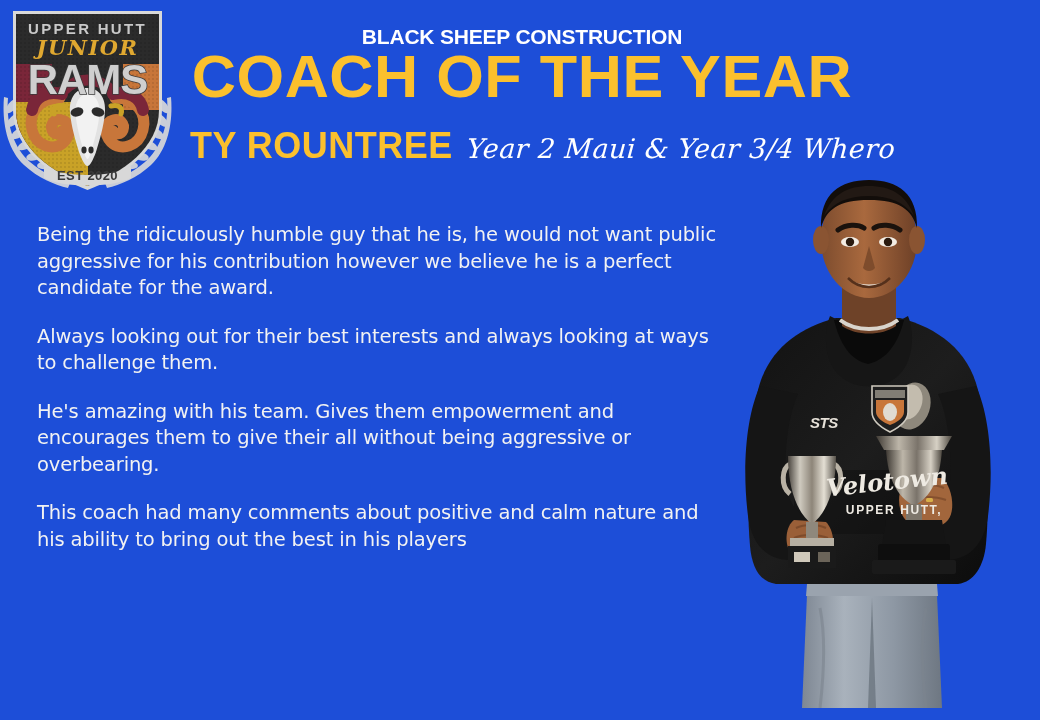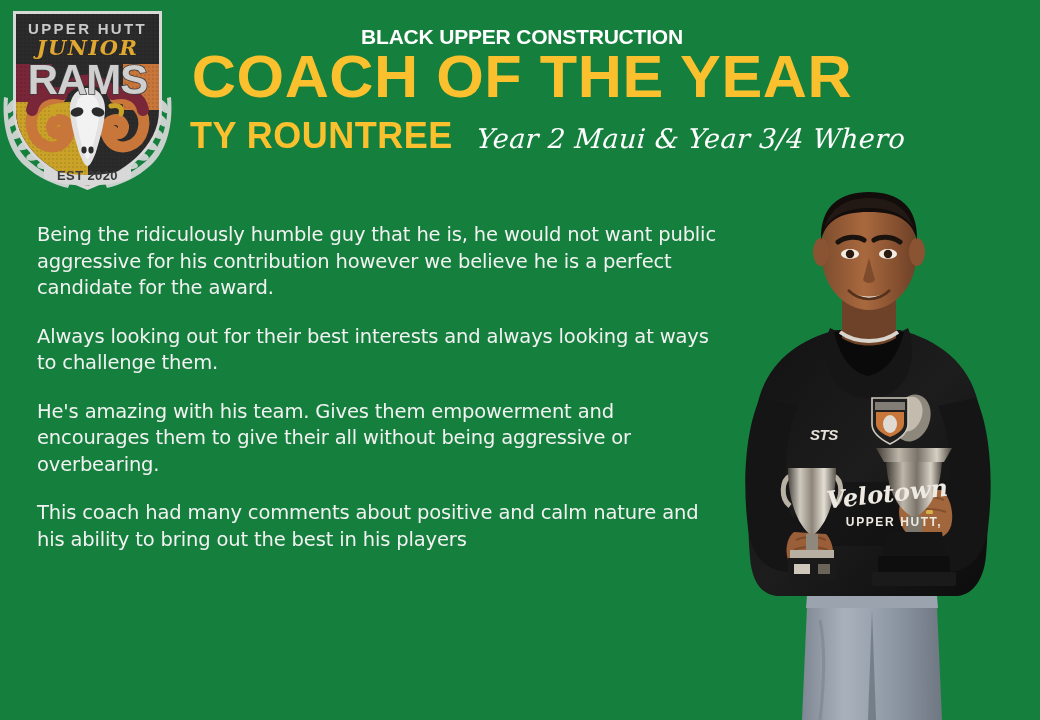--- a/index.html
+++ b/index.html
@@ -10,21 +10,21 @@
     width: 1040px;
     height: 720px;
     overflow: hidden;
     background: #595959;
     font-family: "Liberation Sans", sans-serif;
   }
   #poster {
     position: relative;
     width: 1040px;
     height: 720px;
-    background: #15803d;
+    background: #1d4ed8;
     overflow: hidden;
   }
 
   
   #crest {
     position: absolute;
     left: 0px;
     top: 2px;
     width: 175px;
     height: 196px;
@@ -57,25 +57,25 @@
     font-size: 60px;
     line-height: 66px;
     letter-spacing: 0.5px;
     white-space: nowrap;
     transform: scaleX(1.02);
     transform-origin: center center;
   }
   #recipient-row {
     position: absolute;
     left: 190px;
-    top: 116px;
+    top: 126px;
     height: 46px;
     display: flex;
     align-items: baseline;
-    gap: 24px;
+    gap: 14px;
     white-space: nowrap;
     justify-content: center;
   }
   #recipient-name {
     color: #fbc02d;
     font-family: "Liberation Sans", sans-serif;
     font-weight: bold;
     font-size: 36px;
     line-height: 40px;
     letter-spacing: 0.5px;
@@ -107,21 +107,21 @@
     margin: 0 0 22px 0;
   }
   #citation p:last-child {
     margin-bottom: 16px;
   }
 
   
   #photo {
     position: absolute;
     left: 690px;
-    top: 180px;
+    top: 168px;
     width: 350px;
     height: 540px;
   }
 </style>
 </head>
 <body>
 
 <div id="poster">
 
   <div id="crest">
@@ -208,21 +208,21 @@
 
       <text x="87.5" y="53" text-anchor="middle" font-family="DejaVu Serif, serif" font-size="21" font-style="italic" font-weight="bold" letter-spacing="1.5" fill="#e0a830">JUNIOR</text>
 
       <text x="87.5" y="92" text-anchor="middle" font-family="Liberation Sans, sans-serif" font-size="42" font-weight="bold" letter-spacing="-1" fill="#cfcfcf" stroke="#3a3a3a" stroke-width="1.5" paint-order="stroke">RAMS</text>
 
       <path d="M44 164 C62 176 113 176 131 164 L131 176 C113 186 62 186 44 176 Z" fill="#d8d8d8"></path>
       <text x="87.5" y="178" text-anchor="middle" font-family="Liberation Sans, sans-serif" font-size="13" font-weight="bold" letter-spacing="0.4" fill="#3a3a3a">EST 2020</text>
     </svg>
   </div>
 
-  <div id="sponsor-line">BLACK UPPER CONSTRUCTION</div>
+  <div id="sponsor-line">BLACK SHEEP CONSTRUCTION</div>
 
   <div id="award-title">COACH OF THE YEAR</div>
 
   <div id="recipient-row">
     <span id="recipient-name">TY ROUNTREE</span>
     <span id="recipient-teams">Year 2 Maui &amp; Year 3/4 Whero</span>
   </div>
 
   <div id="citation">
     <p>Being the ridiculously humble guy that he is, he would not want public aggressive for his contribution however we believe he is a perfect candidate for the award.</p>

